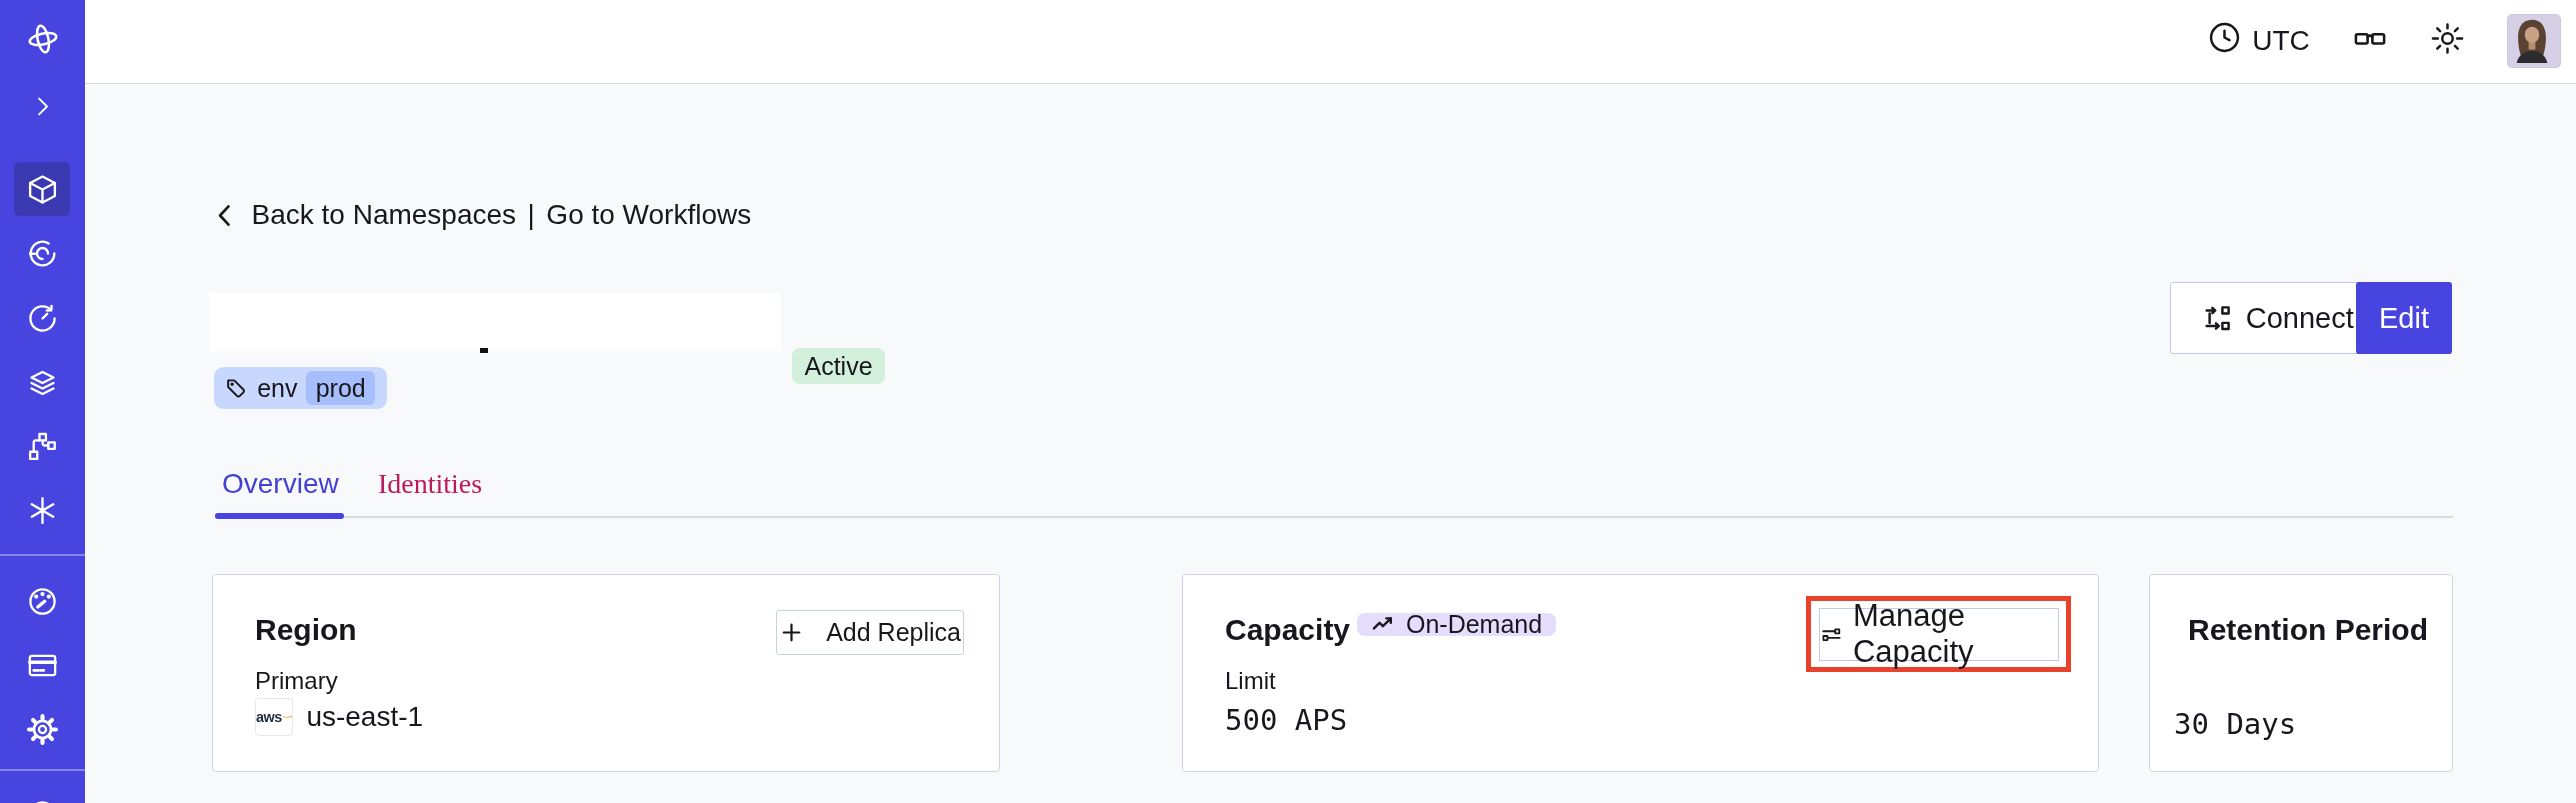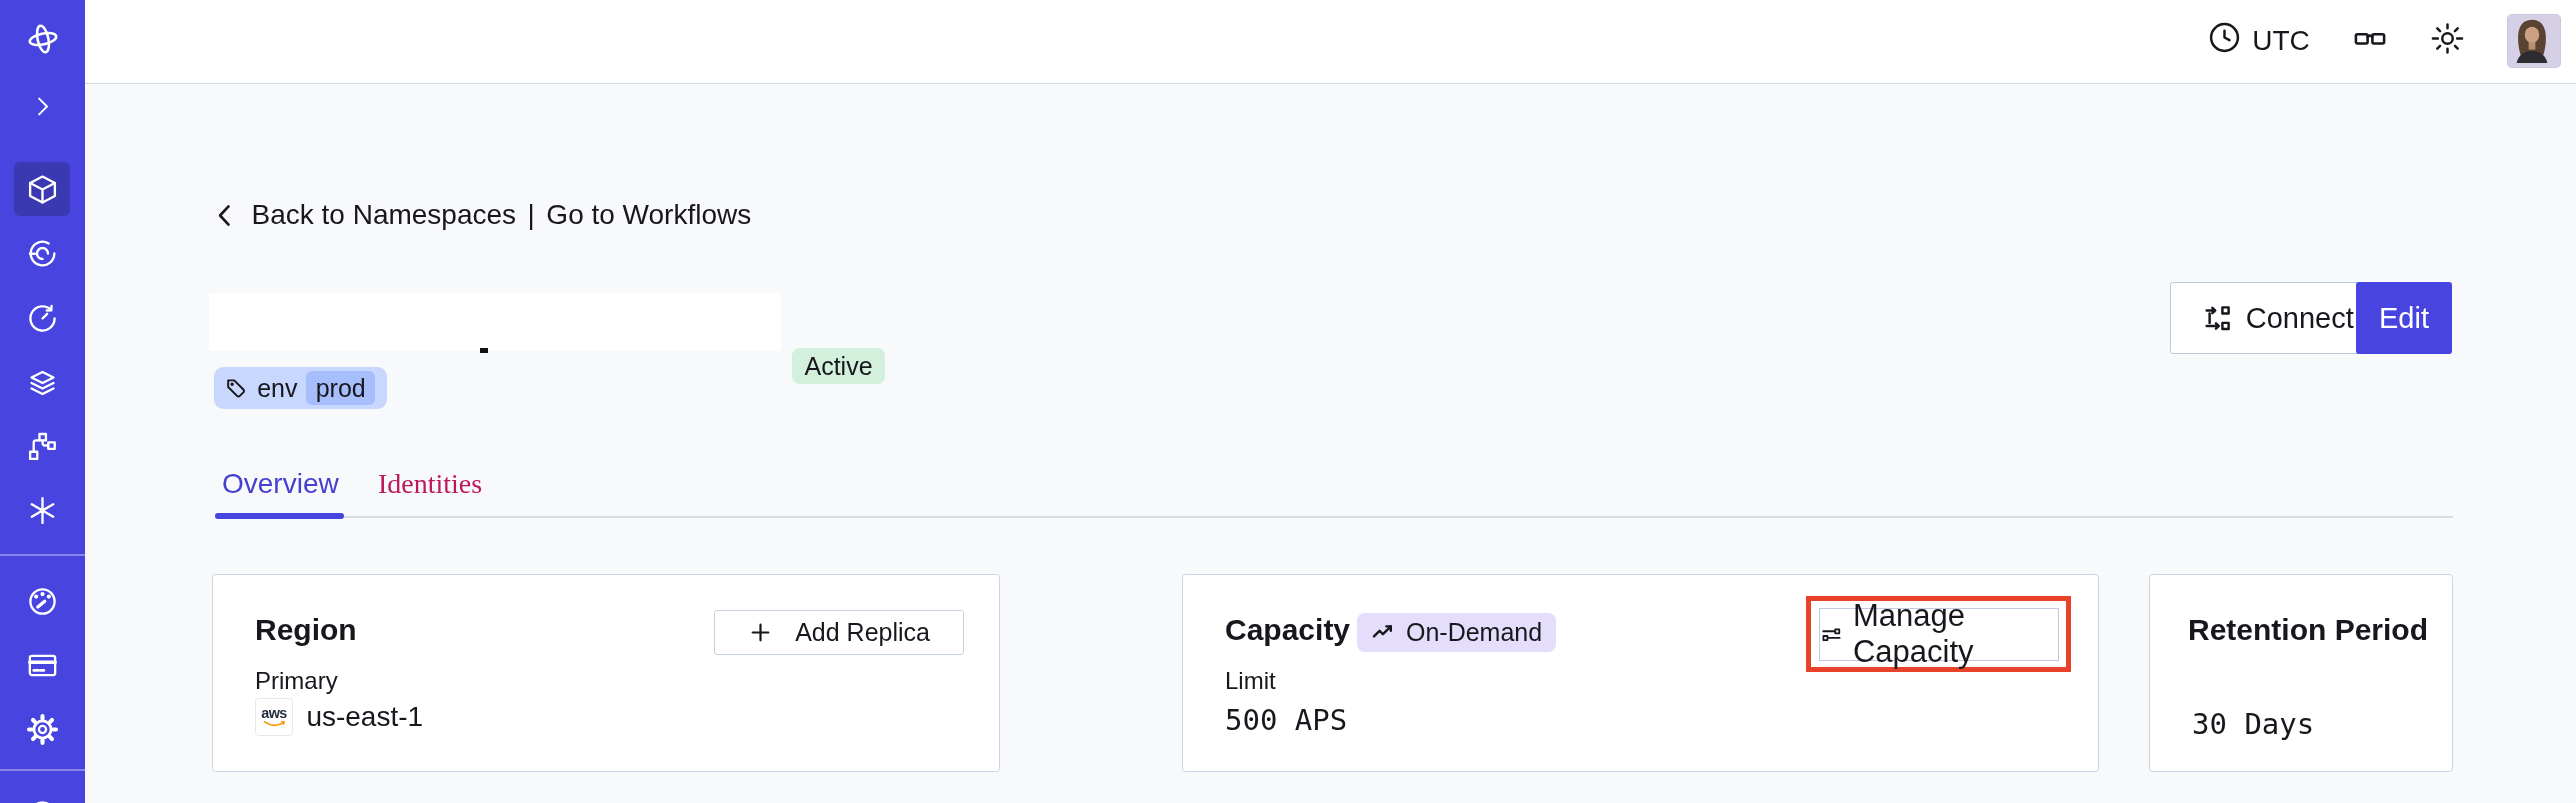--- a/index.html
+++ b/index.html
@@ -51,30 +51,30 @@
   .tab.inactive{color:#be185d;font-family:Liberation Serif, serif;}
   .tab-underline{position:absolute;left:215px;top:513px;width:129px;height:5.8px;background:#4744df;border-radius:2.9px;z-index:2;}
   .tab-baseline{position:absolute;left:215px;top:516px;width:2238px;height:1.9px;background:#d6dbe4;}
 
   
   .card{position:absolute;top:574px;height:198px;background:#fff;border:1.9px solid #cbd4e4;border-radius:3.8px;box-sizing:border-box;}
   .card-title{position:absolute;left:42px;top:38px;font-size:30px;font-weight:600;}
   .card-label{position:absolute;left:42px;top:92px;font-size:24px;}
   .mono-value{position:absolute;left:42px;top:128px;font-family:"DejaVu Sans Mono",monospace;font-size:29px;}
 
-  .add-replica-btn{position:absolute;right:35px;top:35px;height:45px;padding:0 33px;border:1.9px solid #c7d1e4;
+  .add-replica-btn{position:absolute;right:35px;top:35px;height:45px;padding:0 2px;border:1.9px solid #c7d1e4;
                    border-radius:2.9px;background:#fff;display:flex;align-items:center;gap:22px;font-size:25px;
                    font-weight:500;box-sizing:border-box;cursor:pointer;}
   .add-replica-btn svg{stroke:#17171d;fill:none;stroke-width:2.1;stroke-linecap:round;}
   .provider-row{position:absolute;left:42px;top:123px;display:flex;align-items:center;gap:13.4px;font-size:28px;}
   .aws-box{width:38px;height:38px;border:1.9px solid #e3e7ee;border-radius:3.8px;box-sizing:border-box;background:#fff;
-           display:flex;flex-direction:column;align-items:center;justify-content:center;}
+           display:flex;flex-direction:row;align-items:center;justify-content:center;}
   .aws-text{font-size:14.4px;font-weight:700;color:#232f3e;letter-spacing:-0.5px;line-height:1;}
 
-  .ondemand-badge{position:absolute;left:174px;top:38px;height:39px;padding:0 13.4px;background:#e5ddfc;border-radius:7.7px;
+  .ondemand-badge{position:absolute;left:174px;top:38px;height:23px;padding:0 13.4px;background:#e5ddfc;border-radius:7.7px;
                   display:flex;align-items:center;gap:8.6px;font-size:25px;font-weight:500;}
   .ondemand-badge svg{stroke:#17171d;fill:none;stroke-width:2.1;stroke-linecap:round;stroke-linejoin:round;}
 
   .red-box{position:absolute;left:623px;top:21px;width:265px;height:76px;border:5.8px solid #e8432a;
            box-sizing:border-box;display:flex;align-items:center;justify-content:center;}
   .manage-btn{width:240px;height:53px;background:#fff;border:1.9px solid #c0cbe2;display:flex;align-items:center;
               justify-content:center;gap:10.5px;font-size:31px;font-weight:500;box-sizing:border-box;cursor:pointer;}
   .manage-btn svg{stroke:#17171d;fill:none;stroke-width:1.9;stroke-linecap:round;stroke-linejoin:round;}
 </style>
 </head>
@@ -287,17 +287,17 @@
         </svg>
         <span>Manage Capacity</span>
       </div>
     </div>
     <div class="card-label">Limit</div>
     <div class="mono-value">500 APS</div>
   </div>
 
   <div class="card" id="card-retention" style="left:2149px;width:304px;">
     <div class="card-title" style="left:38px">Retention Period</div>
-    <div class="mono-value" style="left:42px;top:132px">30 Days</div>
+    <div class="mono-value" style="left:24px;top:132px">30 Days</div>
   </div>
 
 </div>
 
 
 </body></html>

